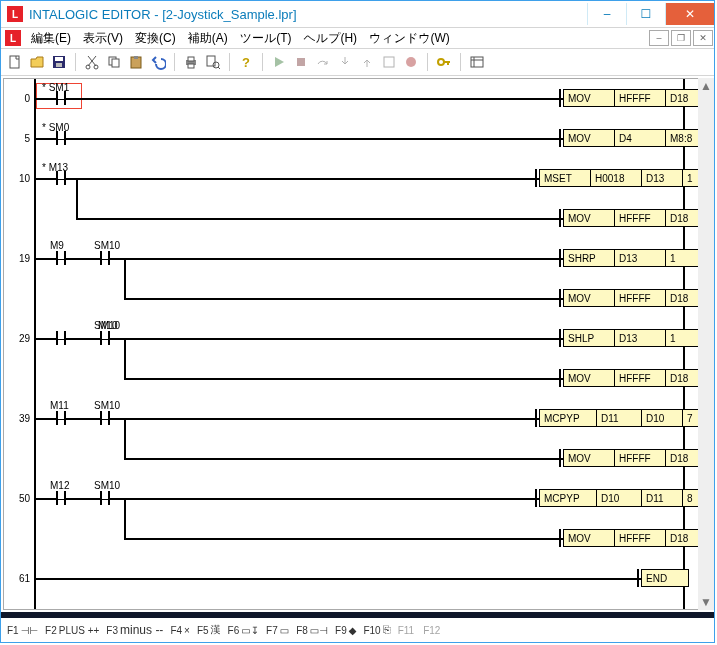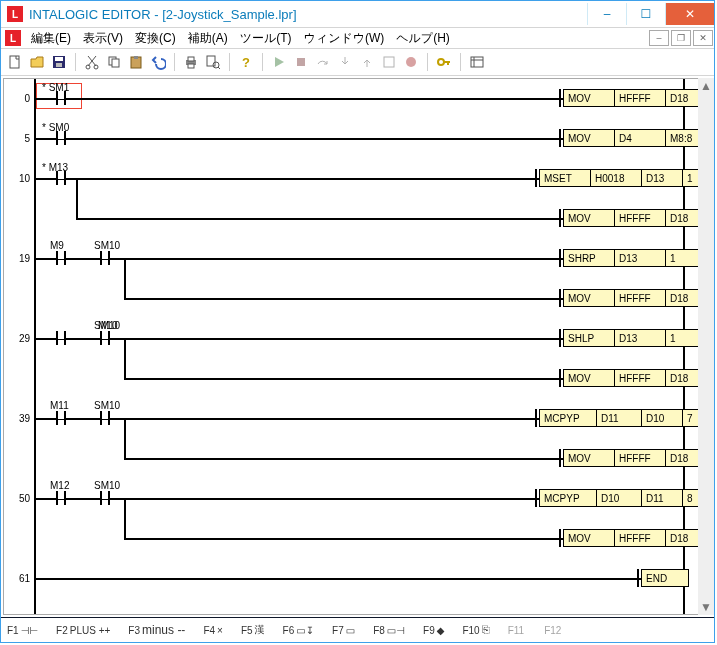--- a/index.html
+++ b/index.html
@@ -31,21 +31,21 @@
 .vline{position:absolute;width:2px;background:#000}
 .contact{position:absolute;top:-7px;width:14px;height:14px}
 .contact:before,.contact:after{content:"";position:absolute;top:0;width:2px;height:14px;background:#000}
 .contact:before{left:2px}.contact:after{right:2px}
 .contact .cover{position:absolute;left:4px;right:4px;top:6px;height:2px;background:#fff}
 .lbl{position:absolute;font-size:10px;white-space:nowrap}
 .stepno{position:absolute;right:100%;margin-right:4px;top:-5px;font-size:10px;text-align:right;width:24px}
 .instr{position:absolute;top:-9px;height:18px;display:flex}
 .instr .b{border:1px solid #000;height:16px;display:flex;align-items:center;justify-content:flex-start;padding:0 4px;font-size:10px;background:#fef9c3}
 .sel{position:absolute;border:1px solid #e43;pointer-events:none}
-.fnbar{height:24px;border-top:1px solid #0f172a;display:flex;align-items:center;gap:18px;padding:0 6px;font-size:11px;color:#333}
+.fnbar{height:24px;border-top:6px solid #0f172a;display:flex;align-items:center;gap:7px;padding:0 6px;font-size:11px;color:#333}
 .fnbtn{display:flex;align-items:center;gap:2px}
 .fnkey{font:10px sans-serif;border:0;padding:0}
 .status{height:20px;border-top:1px solid #c0c0c0;display:flex;align-items:center;font-size:11px;color:#333}
 .status .cell{border-left:1px solid #c0c0c0;height:100%;display:flex;align-items:center;padding:0 8px}
 .scrollbar-v{position:absolute;right:0;top:2px;bottom:2px;width:16px;background:#efefef;display:flex;flex-direction:column;align-items:center;justify-content:space-between}
 .sbtn{width:16px;height:16px;display:flex;align-items:center;justify-content:center;color:#777}
 .disabled{opacity:.45}
 </style>
 </head>
 <body>
@@ -62,22 +62,22 @@
   </div>
 
   <div class="mdi-row">
     <div class="mdi-icon">L</div>
     <div class="menu">
         <div class="item">編集(E)</div>
         <div class="item">表示(V)</div>
         <div class="item">変換(C)</div>
         <div class="item">補助(A)</div>
         <div class="item">ツール(T)</div>
+        <div class="item">ヘルプ(H)</div>
         <div class="item">ウィンドウ(W)</div>
-        <div class="item">ヘルプ(H)</div>
       </div>
     <div class="mdibtn">–</div>
     <div class="mdibtn">❐</div>
     <div class="mdibtn">✕</div>
   </div>
 
   <div class="toolbar">
     <div class="tbtn">
         <span class="ic">
           <svg viewBox="0 0 16 16">

